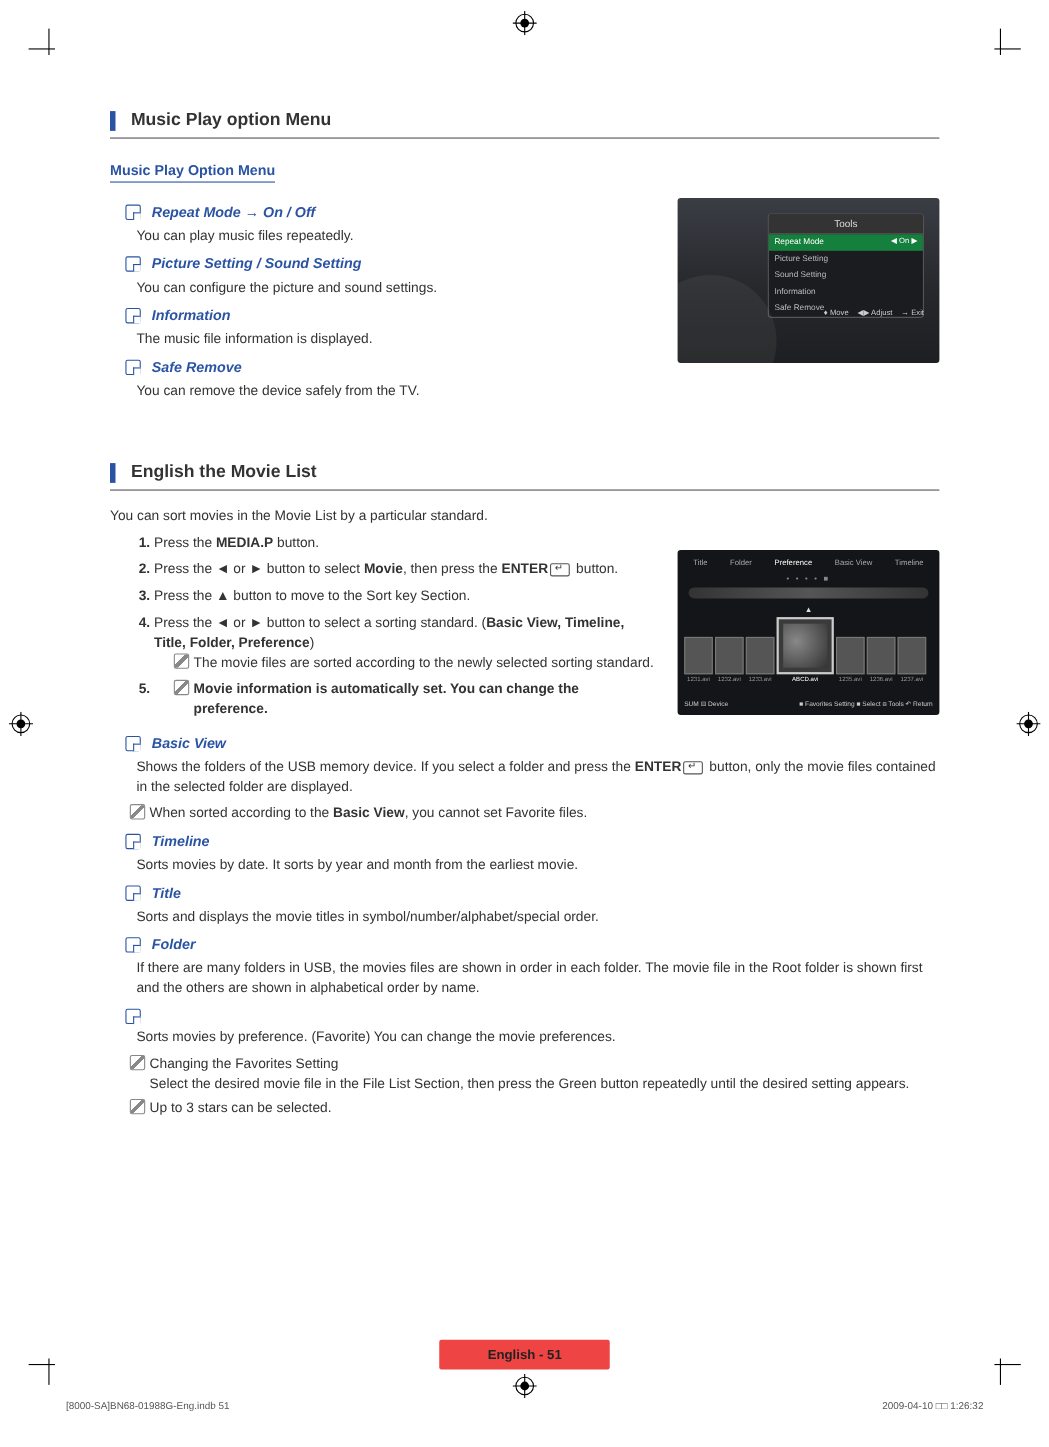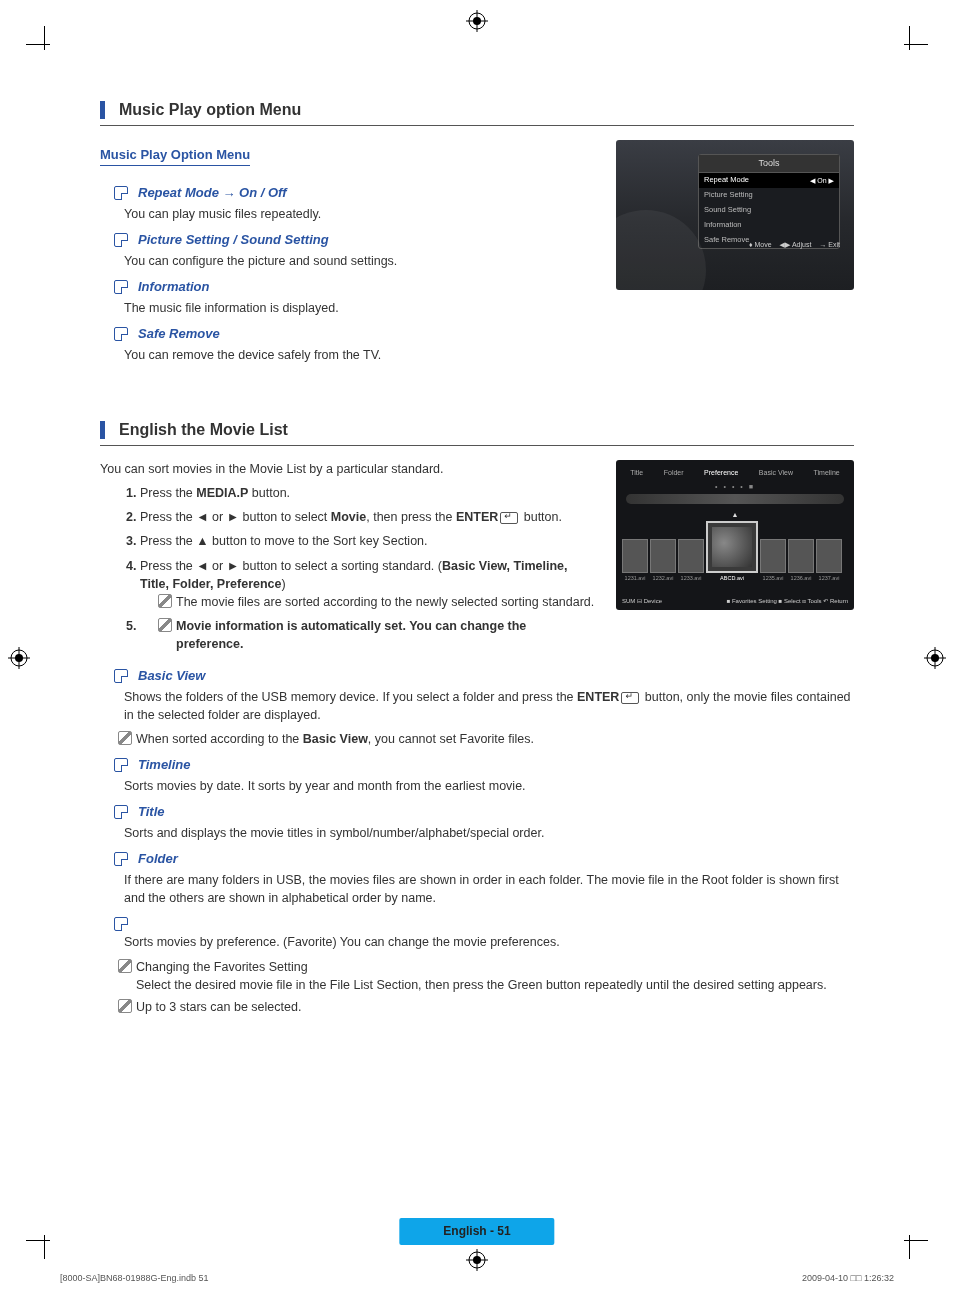--- a/index.html
+++ b/index.html
@@ -157,21 +157,21 @@
   }
   ol.steps li span.body {
     font-weight: normal;
   }
   .two-col {
     display: flex;
     align-items: flex-start;
     gap: 20px;
   }
   .two-col .left { flex: 1; }
-  .two-col .right { width: 238px; flex-shrink: 0; }
+  .two-col .right { width: 238px; flex-shrink: 0; margin-top: 40px; }
 
   
   .tools-shot {
     width: 238px;
     height: 150px;
     background: linear-gradient(180deg,#3a3d44,#26282c 55%,#1d1f22);
     border-radius: 3px;
     position: relative;
     overflow: hidden;
     color:#ddd;
@@ -204,23 +204,22 @@
     border-bottom: 1px solid #555;
   }
   .tools-menu .row {
     display: flex;
     justify-content: space-between;
     padding: 2px 5px;
     font-size: 7.5px;
     color:#bbb;
   }
   .tools-menu .row.sel {
-    background: #000000;
+    background: #15803d;
     color: #fff;
-    align-items: flex-end;
   }
   .tools-menu .row .arrows{ font-size:7px; }
   .tools-foot{
     position:absolute;
     right:14px;
     top:100px;
     font-size:7px;
     color:#ccc;
     display:flex;
     gap:8px;
@@ -296,21 +295,21 @@
     justify-content:space-between;
     font-size:6px;
     color:#ccc;
   }
 
   .page-foot {
     position: absolute;
     bottom: 70px;
     left: 50%;
     transform: translateX(-50%);
-    background: #0ea5e9;
+    background: #ef4444;
     color: #222;
     font-weight: bold;
     font-size: 12px;
     padding: 5px 44px;
     border-radius: 2px;
   }
   .doc-foot-left {
     position: absolute;
     bottom: 30px;
     left: 60px;

